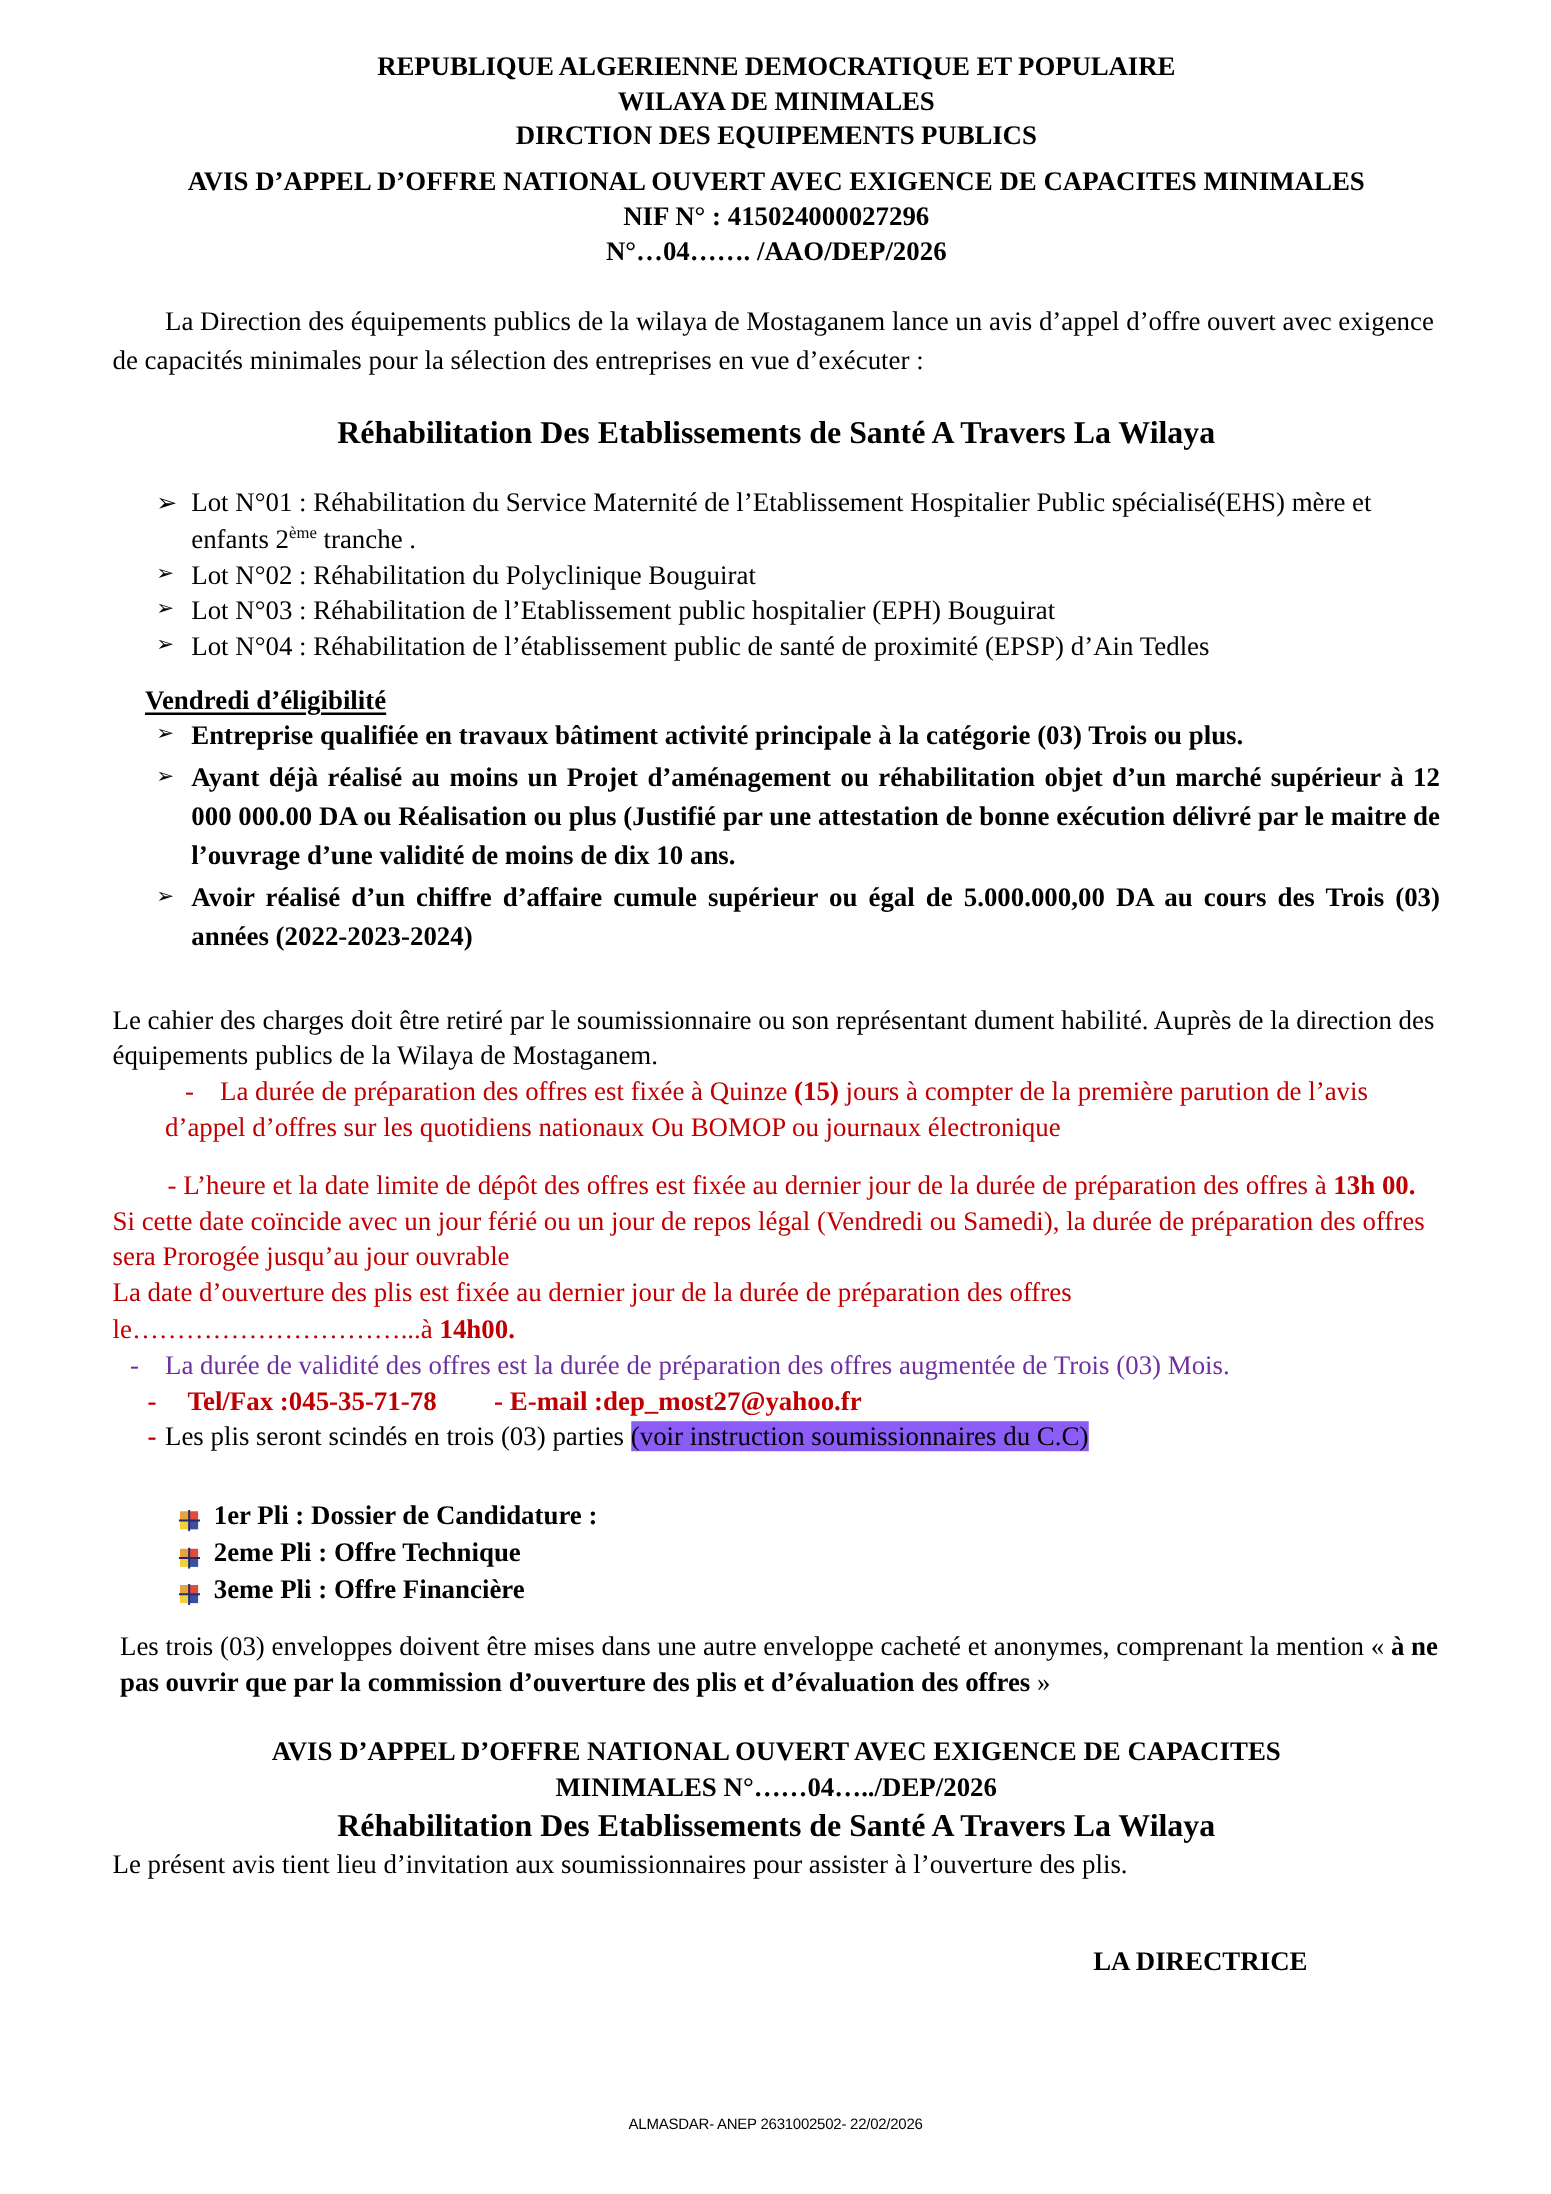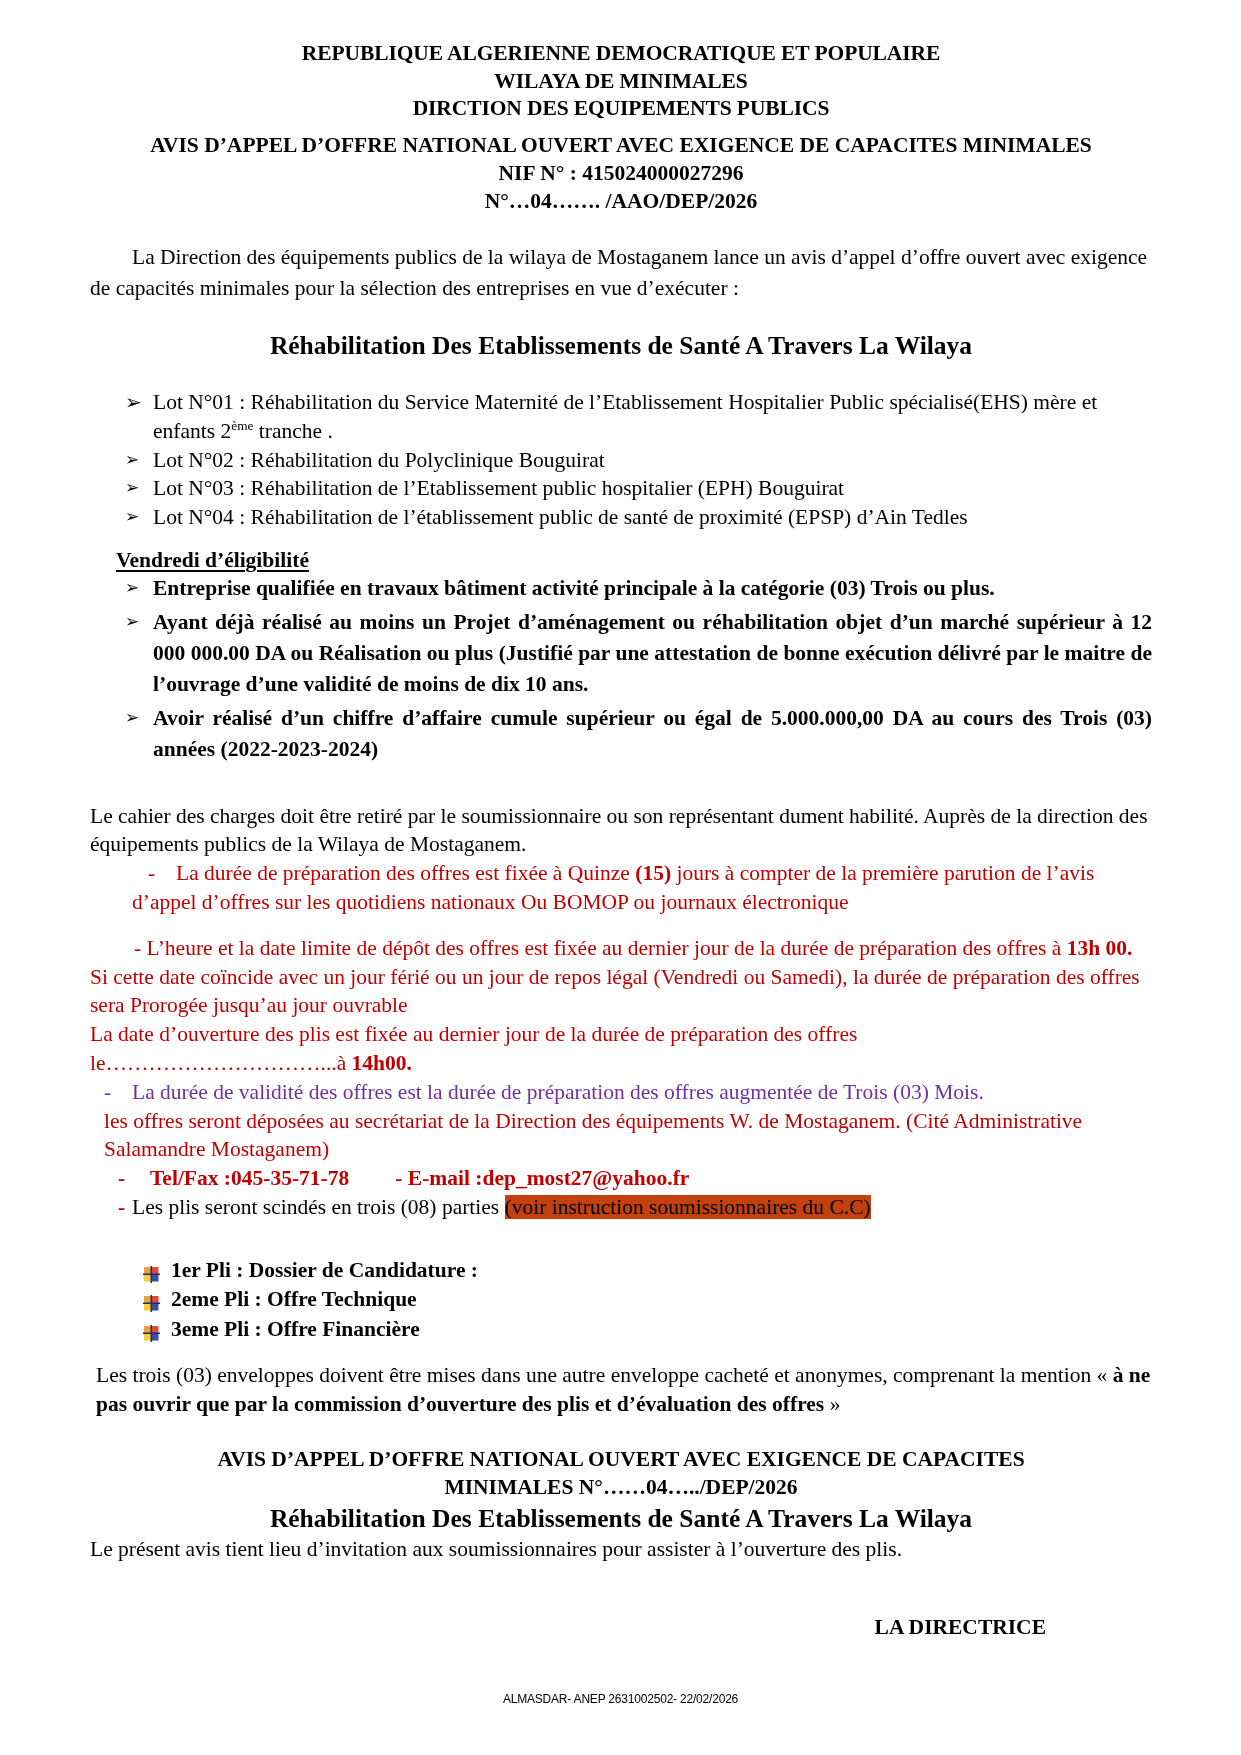--- a/index.html
+++ b/index.html
@@ -107,21 +107,21 @@
 
   
   .para {
     font-size: 21.5px;
     line-height: 1.34;
   }
   .para.just { text-align: justify; }
   .red { color: #C00000; }
   .purple { color: #7030A0; }
   .b { font-weight: bold; }
-  .hl { background: #c2410c; }
+  .hl { background: #8b5cf6; }
 
   .dash-item {
     position: relative;
     padding-left: 42px;
     font-size: 21.5px;
     line-height: 1.34;
   }
   .dash-item .dash {
     position: absolute;
     left: 14px;
@@ -266,32 +266,31 @@
 
     <div class="para just red">La date d’ouverture des plis est fixée au dernier jour de la durée de préparation des offres</div>
     <div class="para red">
       <span>le…………………………...à </span><span class="b">14h00.</span>
     </div>
 
     <div class="dash-item purple">
       <span class="dash">-</span><span>La durée de validité des offres est la durée de préparation des offres augmentée de Trois (03) Mois.</span>
     </div>
 
-    <div class="para red indent-para"> les offres seront  déposées au secrétariat de la Direction des équipements W. de Mostaganem. (Cité Administrative Salamandre Mostaganem)</div>
 
     <div class="dash-item ind2 red b">
       <span class="dash">-</span><span>Tel/Fax :045-35-71-78</span><span style="display:inline-block;width:46px"></span><span>- E-mail :dep_most27@yahoo.fr</span>
     </div>
 
     <div class="dash-item ind2 red b">
       <span class="dash">-</span>
     </div>
 
     <div class="para" style="padding-left:42px">
-      <span>Les plis seront  scindés en trois (08)   parties </span><span class="hl">(voir instruction soumissionnaires du C.C)</span>
+      <span>Les plis seront  scindés en trois (03)   parties </span><span class="hl">(voir instruction soumissionnaires du C.C)</span>
     </div>
 
     <div class="gap-md"></div>
 
     <ul class="plis">
       <li>
         <span class="cross-icon">
           <svg width="17" height="17" viewBox="0 0 17 17">
               <rect x="1" y="1" width="7" height="7" fill="#E8A33D"></rect>
               <rect x="8.5" y="1" width="7" height="7" fill="#E24A3B"></rect>

